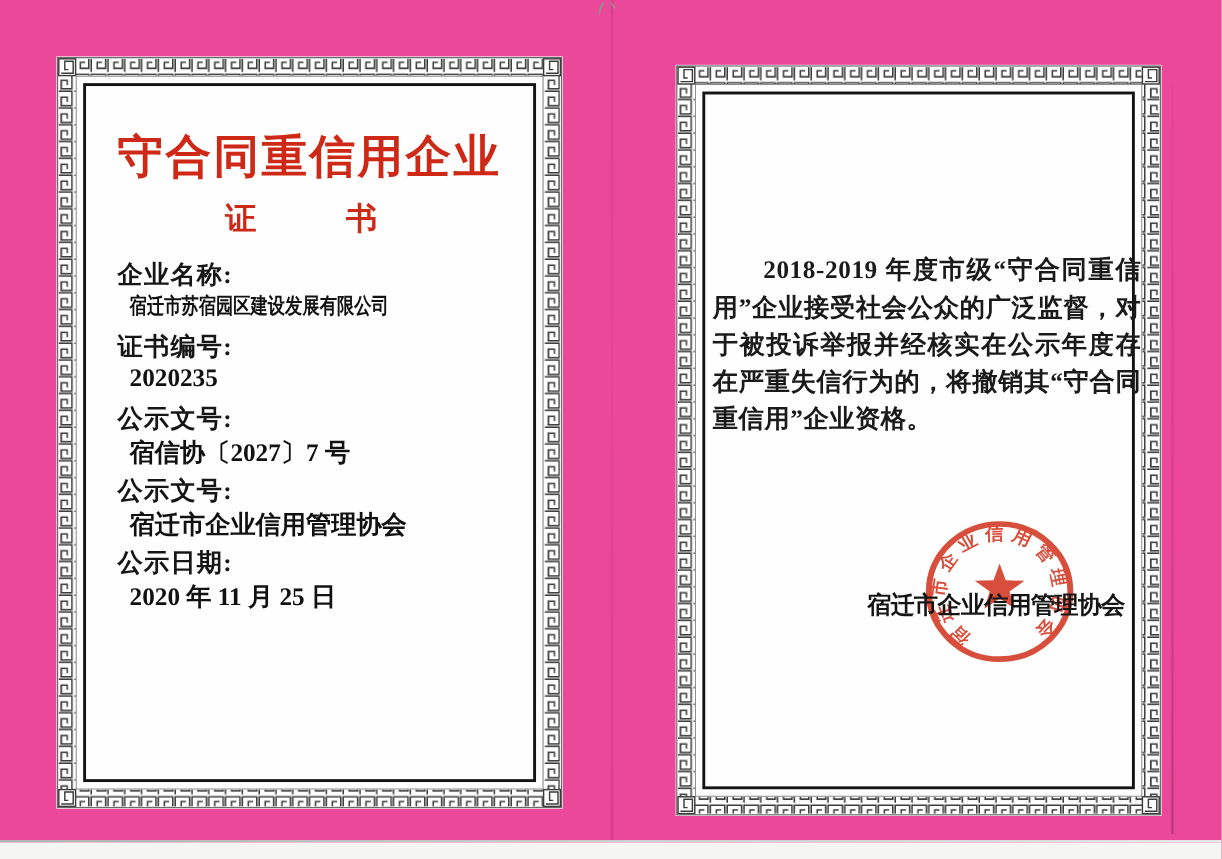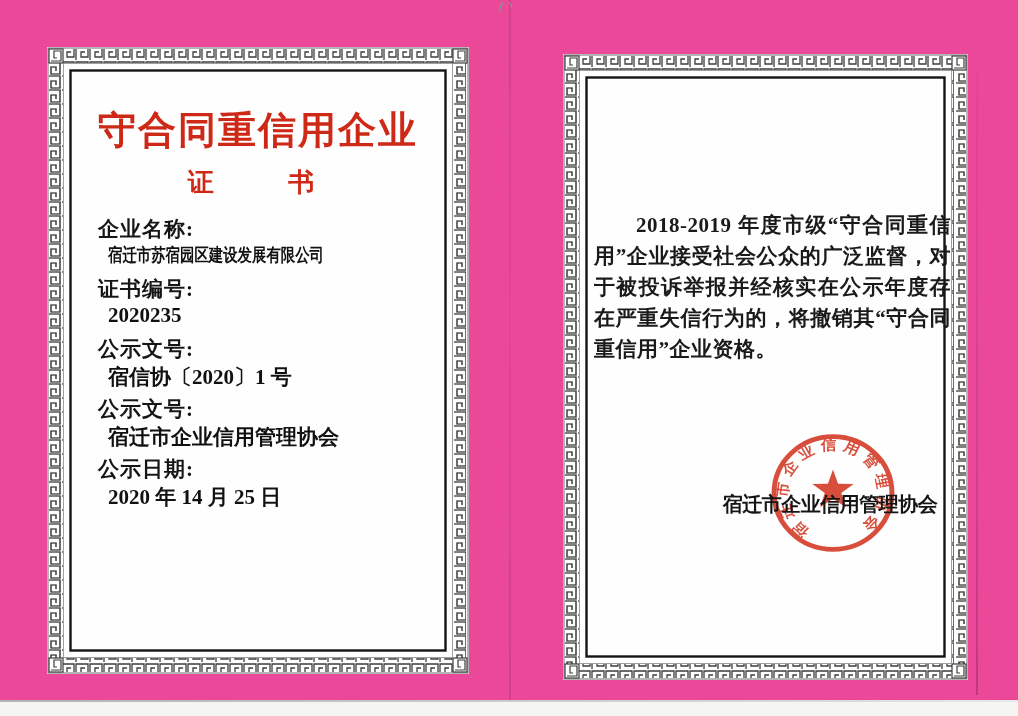--- a/index.html
+++ b/index.html
@@ -97,29 +97,29 @@
       <div class="row">
         <span class="lbl">企业名称:</span>
         <span class="val val-cond">宿迁市苏宿园区建设发展有限公司</span>
       </div>
       <div class="row">
         <span class="lbl">证书编号:</span>
         <span class="val">2020235</span>
       </div>
       <div class="row">
         <span class="lbl">公示文号:</span>
-        <span class="val">宿信协〔2020〕1 号</span>
+        <span class="val">宿信协〔2027〕7 号</span>
       </div>
       <div class="row">
         <span class="lbl">公示文号:</span>
         <span class="val">宿迁市企业信用管理协会</span>
       </div>
       <div class="row">
         <span class="lbl">公示日期:</span>
-        <span class="val">2020 年 14 月 25 日</span>
+        <span class="val">2020 年 11 月 25 日</span>
       </div>
     </div>
   </div>
 
   <div class="page right-page">
     <svg class="border-svg" width="405" height="626" viewBox="0 0 405 626">
       <rect x="1" y="1" width="403" height="624" fill="none" stroke="#6b6b6b" stroke-width="1"></rect>
       <rect x="2" y="2" width="401" height="14" fill="url(#fretH)"></rect>
       <rect x="2" y="610" width="401" height="14" fill="url(#fretH)"></rect>
       <rect x="2" y="2" width="14" height="622" fill="url(#fretV)"></rect>

